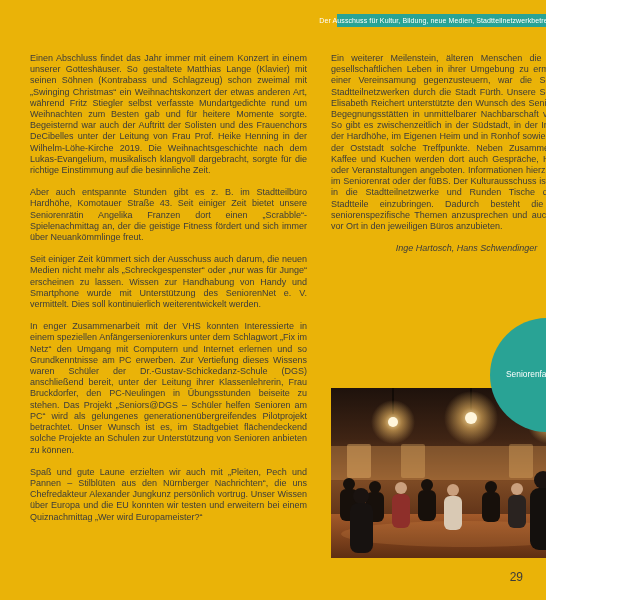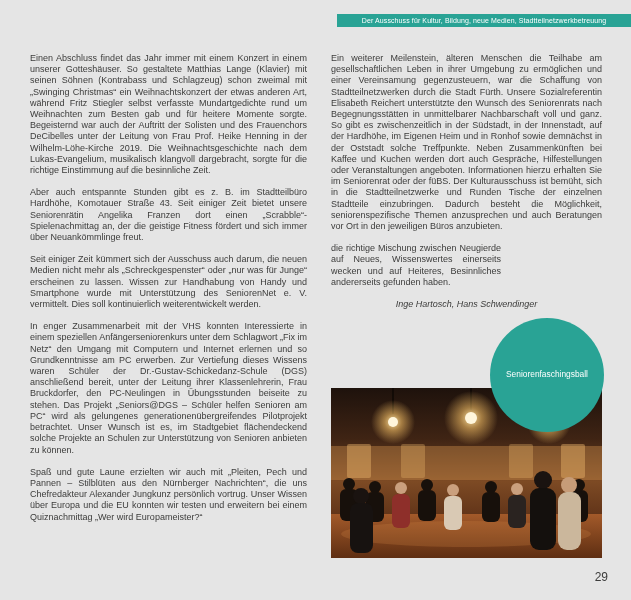--- a/index.html
+++ b/index.html
@@ -1,17 +1,17 @@
 <!DOCTYPE html>
 <html lang="de" style="--accent: #29a395;"><head>
 <meta charset="utf-8">
 <style>
   html,body { margin:0; padding:0; background:#ffffff; }
   .page {
-    position:relative; width:631px; height:600px; background:#e5e5e5;
+    position:relative; width:546px; height:600px; background:#eab308;
     overflow:hidden; font-family:"Liberation Sans", sans-serif; color:#3c3c3b;
   }
   .header-bar {
     position:absolute; top:14px; left:337px; right:0; height:13px;
     background:var(--accent,#29a395); color:#ffffff;
     display:flex; align-items:center; justify-content:center;
     font-size:7px; letter-spacing:0.1px; white-space:nowrap;
   }
   .col { position:absolute; top:53px; text-align:justify; font-size:9px; line-height:11.2px; hyphens:auto; }
   .col-left  { left:30px;  width:277px; }
@@ -45,21 +45,20 @@
   <div class="col col-left">
     <p>Einen Abschluss findet das Jahr immer mit einem Konzert in einem unserer Gotteshäuser. So gestaltete Matthias Lange (Klavier) mit seinen Söhnen (Kontrabass und Schlagzeug) schon zweimal mit „Swinging Christmas“ ein Weihnachtskonzert der etwas anderen Art, während Fritz Stiegler selbst verfasste Mundartgedichte rund um Weihnachten zum Besten gab und für heitere Momente sorgte. Begeisternd war auch der Auftritt der Solisten und des Frauenchors DeCibelles unter der Leitung von Frau Prof. Heike Henning in der Wilhelm-Löhe-Kirche 2019. Die Weihnachtsgeschichte nach dem Lukas-Evangelium, musikalisch klangvoll dargebracht, sorgte für die richtige Einstimmung auf die besinnliche Zeit.</p>
     <p>Aber auch entspannte Stunden gibt es z. B. im Stadtteilbüro Hardhöhe, Komotauer Straße 43. Seit einiger Zeit bietet unsere Seniorenrätin Angelika Franzen dort einen „Scrabble“-Spielenachmittag an, der die geistige Fitness fördert und sich immer über Neuankömmlinge freut.</p>
     <p>Seit einiger Zeit kümmert sich der Ausschuss auch darum, die neuen Medien nicht mehr als „Schreckgespenster“ oder „nur was für Junge“ erscheinen zu lassen. Wissen zur Handhabung von Handy und Smartphone wurde mit Unterstützung des SeniorenNet e. V. vermittelt. Dies soll kontinuierlich weiterentwickelt werden.</p>
     <p>In enger Zusammenarbeit mit der VHS konnten Interessierte in einem speziellen Anfängerseniorenkurs unter dem Schlagwort „Fix im Netz“ den Umgang mit Computern und Internet erlernen und so Grundkenntnisse am PC erwerben. Zur Vertiefung dieses Wissens waren Schüler der Dr.-Gustav-Schickedanz-Schule (DGS) anschließend bereit, unter der Leitung ihrer Klassenlehrerin, Frau Bruckdorfer, den PC-Neulingen in Übungsstunden beiseite zu stehen. Das Projekt „Seniors@DGS – Schüler helfen Senioren am PC“ wird als gelungenes generationenübergreifendes Pilotprojekt betrachtet. Unser Wunsch ist es, im Stadtgebiet flächendeckend solche Projekte an Schulen zur Unterstützung von Senioren anbieten zu können.</p>
     <p>Spaß und gute Laune erzielten wir auch mit „Pleiten, Pech und Pannen – Stilblüten aus den Nürnberger Nachrichten“, die uns Chefredakteur Alexander Jungkunz persönlich vortrug. Unser Wissen über Europa und die EU konnten wir testen und erweitern bei einem Quiznachmittag „Wer wird Europameister?“</p>
   </div>
 
   <div class="col col-right">
     <p>Ein weiterer Meilenstein, älteren Menschen die Teilhabe am gesellschaftlichen Leben in ihrer Umgebung zu ermöglichen und einer Vereinsamung gegenzusteuern, war die Schaffung von Stadtteilnetzwerken durch die Stadt Fürth. Unsere Sozialreferentin Elisabeth Reichert unterstützte den Wunsch des Seniorenrats nach Begegnungsstätten in unmittelbarer Nachbarschaft voll und ganz. So gibt es zwischenzeitlich in der Südstadt, in der Innenstadt, auf der Hardhöhe, im Eigenen Heim und in Ronhof sowie demnächst in der Oststadt solche Treffpunkte. Neben Zusammenkünften bei Kaffee und Kuchen werden dort auch Gespräche, Hilfestellungen oder Veranstaltungen angeboten. Informationen hierzu erhalten Sie im Seniorenrat oder der füBS. Der Kulturausschuss ist bemüht, sich in die Stadtteilnetzwerke und Runden Tische der einzelnen Stadtteile einzubringen. Dadurch besteht die Möglichkeit, seniorenspezifische Themen anzusprechen und auch Beratungen vor Ort in den jeweiligen Büros anzubieten.</p>
-    <p class="wrap-para">die richtige Mischung zwischen Neugierde auf Neues, Wissenswertes einerseits wecken und auf Heiteres, Besinnliches andererseits gefunden haben.</p>
     <p class="byline">Inge Hartosch, Hans Schwendinger</p>
 
     <div class="photo">
       <svg viewBox="0 0 271 170" preserveAspectRatio="none" aria-hidden="true">
         <defs>
           <linearGradient id="bg" x1="0" y1="0" x2="0" y2="1">
             <stop offset="0" stop-color="#1e120c"></stop>
             <stop offset="0.30" stop-color="#3f2414"></stop>
             <stop offset="0.55" stop-color="#7d4a24"></stop>
             <stop offset="0.80" stop-color="#5b2f16"></stop>

